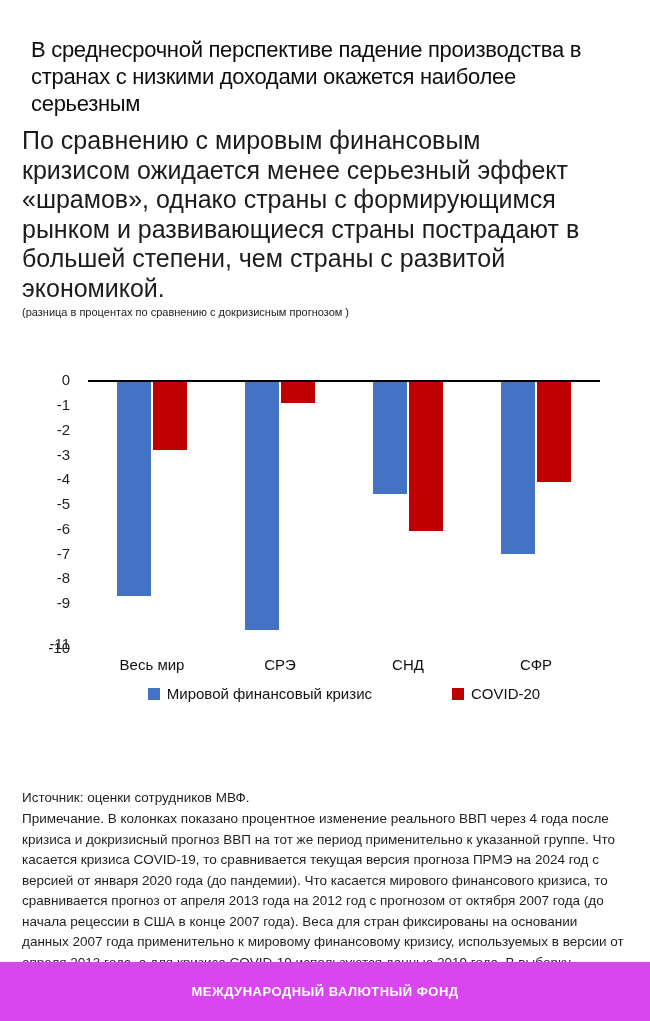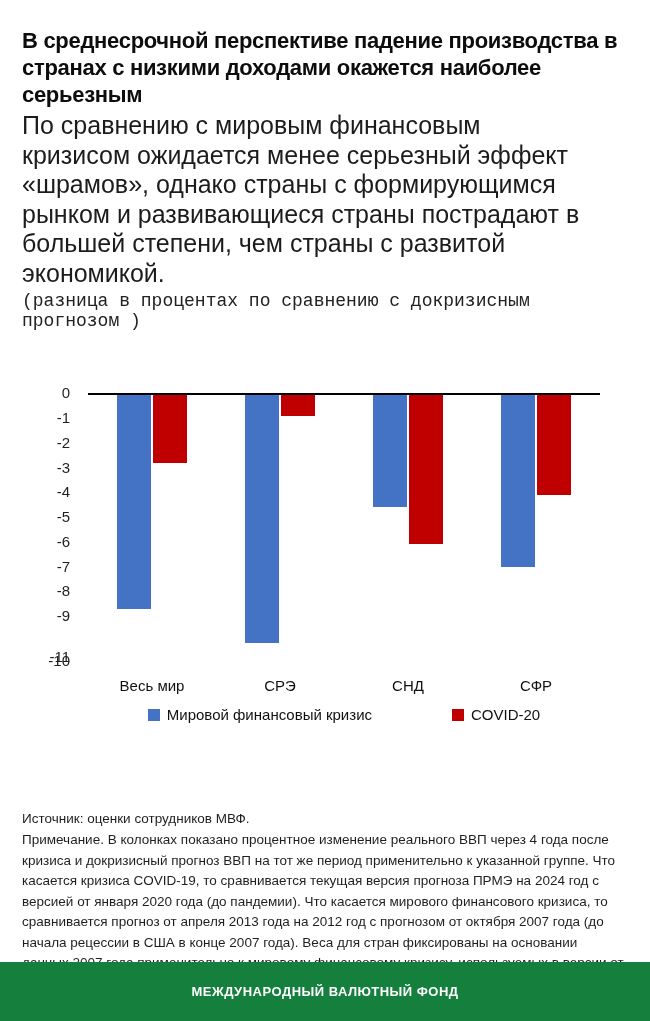--- a/index.html
+++ b/index.html
@@ -7,41 +7,40 @@
     width:650px;
     font-family:"Liberation Sans","DejaVu Sans",sans-serif;
     color:#1a1a1a;
     -webkit-font-smoothing:antialiased;
   }
   .page{position:relative;width:650px;height:1021px;background:#fff;overflow:hidden;}
 
   
   .header{padding:28px 20px 0 22px;}
   .fig-title{
-    margin:0;
+    margin:9px;
     font-size:22px;
     line-height:1.22;
-    font-weight:700;
+    font-weight:400;
     color:#0d0d0d;
     letter-spacing:-0.3px;
     max-width:600px;
   }
   .fig-subtitle{
     margin:3px 0 0 0;
     font-size:25px;
     line-height:1.18;
     font-weight:400;
     color:#1c1c1c;
     max-width:560px;
   }
   .fig-units{
     margin:3px 0 0 0;
-    font-size:18px;
+    font-size:11px;
     color:#222;
-    font-family:Liberation Mono, monospace;
   }
 
   
   .chart{margin-top:62px;}
   .plot-row{display:flex;padding-left:20px;}
   .yaxis{position:relative;width:68px;height:272px;flex:none;}
   .ytick{
     position:absolute;
     right:18px;
     transform:translateY(-52%);
@@ -51,21 +50,21 @@
   }
   .plot{position:relative;width:512px;flex:none;}
   .zero-line{
     position:absolute;top:0;left:0;width:100%;height:2px;
     background:#000;z-index:3;
   }
   .groups{display:flex;justify-content:space-around;}
   .group{display:flex;flex-direction:column;align-items:center;}
   .bars{height:272px;display:flex;align-items:flex-start;gap:2px;}
   .bar{width:34px;flex:none;}
-  .cat-label{margin-top:12px;font-size:15px;color:#111;white-space:nowrap;}
+  .cat-label{margin-top:4px;font-size:15px;color:#111;white-space:nowrap;}
 
   .legend{
     margin:12px 0 0 88px;
     width:512px;
     display:flex;
     justify-content:center;
     gap:80px;
     font-size:15px;
     color:#111;
   }
@@ -168,17 +167,17 @@
           <span>COVID-20</span>
         </span>
       </div>
   </div>
 
   <div class="notes">
     <p>Источник: оценки сотрудников МВФ.</p>
     <p>Примечание. В колонках показано процентное изменение реального ВВП через 4 года после кризиса и докризисный прогноз ВВП на тот же период применительно к указанной группе. Что касается кризиса COVID-19, то сравнивается текущая версия прогноза ПРМЭ на 2024 год с версией от января 2020 года (до пандемии). Что касается мирового финансового кризиса, то сравнивается прогноз от апреля 2013 года на 2012 год с прогнозом от октября 2007 года (до начала рецессии в США в конце 2007 года). Веса для стран фиксированы на основании данных 2007 года применительно к мировому финансовому кризису, используемых в версии от апреля 2013 года, а для кризиса  COVID-19 используются данные 2019 года. В выборку включены 178 стран. СРЭ = страны с развитой экономикой, СФРР = страны с формирующимся рынком и развивающиеся страны; СФР = страны с формирующимся рынком; СНД = страны с низкими доходами.</p>
   </div>
 
-  <div class="imf-bar" style="background: #15803d;">
+  <div class="imf-bar" style="background: #d946ef;">
     <span>МЕЖДУНАРОДНЫЙ ВАЛЮТНЫЙ ФОНД</span>
   </div>
 
 </div>
 
 </body></html>

